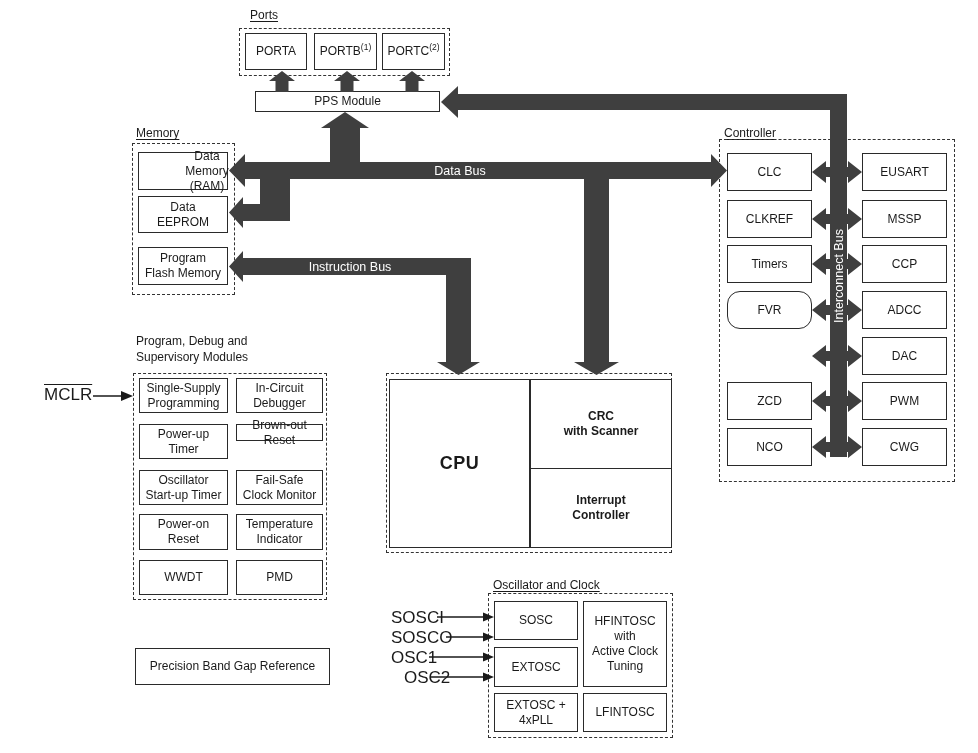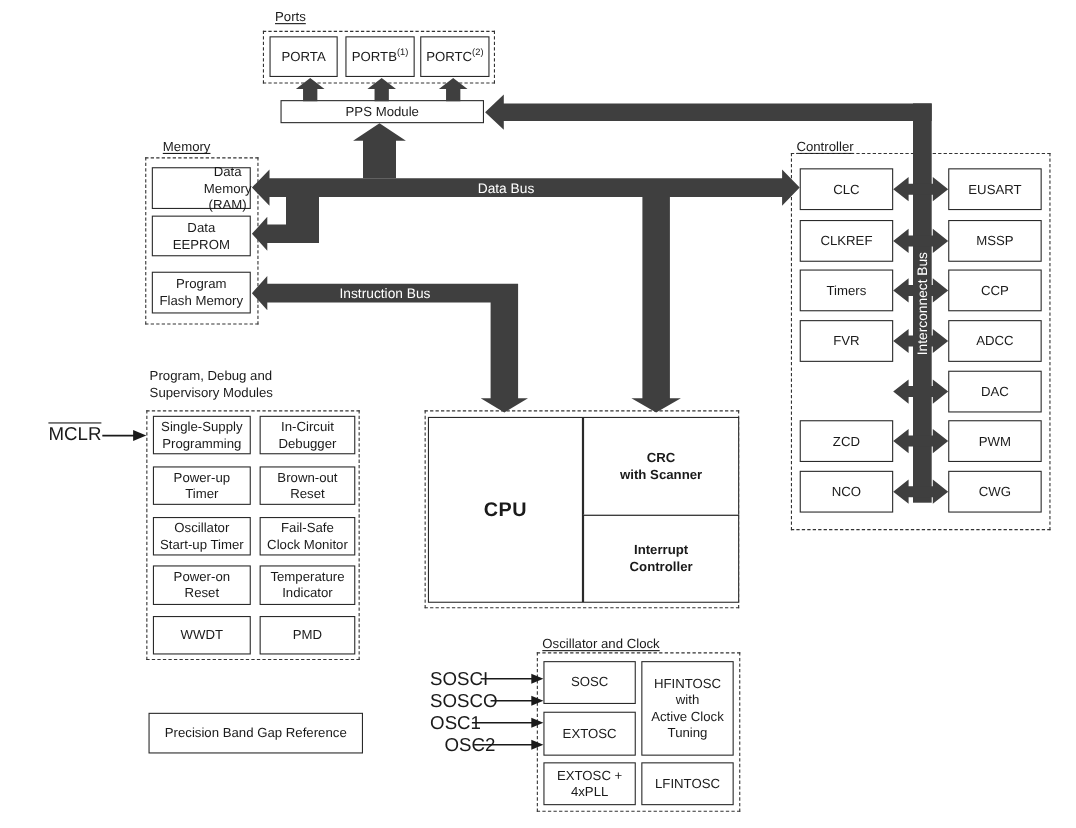--- a/index.html
+++ b/index.html
@@ -110,35 +110,35 @@
       <span>Interconnect Bus</span>
     </div>
 
   <div class="gtitle u" style="left:250px;top:8px;">Ports</div>
   <div class="dashed" style="left:239px;top:28px;width:211px;height:48px;"></div>
   <div class="box" style="left:245px;top:33px;width:62px;height:37px;"><span>PORTA</span></div>
   <div class="box" style="left:314px;top:33px;width:63px;height:37px;"><span><span>PORTB</span><sup>(1)</sup></span></div>
   <div class="box" style="left:382px;top:33px;width:63px;height:37px;"><span><span>PORTC</span><sup>(2)</sup></span></div>
   <div class="box" style="left:255px;top:91px;width:185px;height:21px;"><span>PPS Module</span></div>
 
-  <div class="gtitle u" style="left:136px;top:126px;margin-left:12px;">Memory</div>
+  <div class="gtitle u" style="left:136px;top:126px;">Memory</div>
   <div class="dashed" style="left:132px;top:143px;width:103px;height:152px;"></div>
   <div class="box" style="left:138px;top:152px;width:90px;height:38px;padding-left:48px;"><span>Data Memory
 (RAM)</span></div>
   <div class="box" style="left:138px;top:196px;width:90px;height:37px;"><span>Data
 EEPROM</span></div>
   <div class="box" style="left:138px;top:247px;width:90px;height:38px;"><span>Program
 Flash Memory</span></div>
 
   <div class="gtitle u" style="left:724px;top:126px;">Controller</div>
   <div class="dashed" style="left:719px;top:139px;width:236px;height:343px;"></div>
   <div class="box" style="left:727px;top:153px;width:85px;height:38px;"><span>CLC</span></div>
   <div class="box" style="left:727px;top:200px;width:85px;height:38px;"><span>CLKREF</span></div>
   <div class="box" style="left:727px;top:245px;width:85px;height:38px;"><span>Timers</span></div>
-  <div class="box" style="left:727px;top:291px;width:85px;height:38px;"><span>FVR</span></div>
+  <div class="box" style="left:727px;top:291px;width:85px;height:38px;border-radius:13px;"><span>FVR</span></div>
   <div class="box" style="left:727px;top:382px;width:85px;height:38px;"><span>ZCD</span></div>
   <div class="box" style="left:727px;top:428px;width:85px;height:38px;"><span>NCO</span></div>
   <div class="box" style="left:862px;top:153px;width:85px;height:38px;"><span>EUSART</span></div>
   <div class="box" style="left:862px;top:200px;width:85px;height:38px;"><span>MSSP</span></div>
   <div class="box" style="left:862px;top:245px;width:85px;height:38px;"><span>CCP</span></div>
   <div class="box" style="left:862px;top:291px;width:85px;height:38px;"><span>ADCC</span></div>
   <div class="box" style="left:862px;top:337px;width:85px;height:38px;"><span>DAC</span></div>
   <div class="box" style="left:862px;top:382px;width:85px;height:38px;"><span>PWM</span></div>
   <div class="box" style="left:862px;top:428px;width:85px;height:38px;"><span>CWG</span></div>
 
@@ -157,21 +157,21 @@
 Programming</span></div>
   <div class="box" style="left:139px;top:424px;width:89px;height:35px;"><span>Power-up
 Timer</span></div>
   <div class="box" style="left:139px;top:470px;width:89px;height:35px;"><span>Oscillator
 Start-up Timer</span></div>
   <div class="box" style="left:139px;top:514px;width:89px;height:36px;"><span>Power-on
 Reset</span></div>
   <div class="box" style="left:139px;top:560px;width:89px;height:35px;"><span>WWDT</span></div>
   <div class="box" style="left:236px;top:378px;width:87px;height:35px;"><span>In-Circuit
 Debugger</span></div>
-  <div class="box" style="left:236px;top:424px;width:87px;height:35px;text-align:center;"><span>Brown-out
+  <div class="box" style="left:236px;top:424px;width:87px;height:17px;text-align:center;"><span>Brown-out
 Reset</span></div>
   <div class="box" style="left:236px;top:470px;width:87px;height:35px;"><span>Fail-Safe
 Clock Monitor</span></div>
   <div class="box" style="left:236px;top:514px;width:87px;height:36px;"><span>Temperature
 Indicator</span></div>
   <div class="box" style="left:236px;top:560px;width:87px;height:35px;"><span>PMD</span></div>
 
   <div class="gtitle u" style="left:493px;top:578px;">Oscillator and Clock</div>
   <div class="dashed" style="left:488px;top:593px;width:185px;height:145px;"></div>
   <div class="siglabel" style="left:391px;top:610px;">SOSCI</div>

